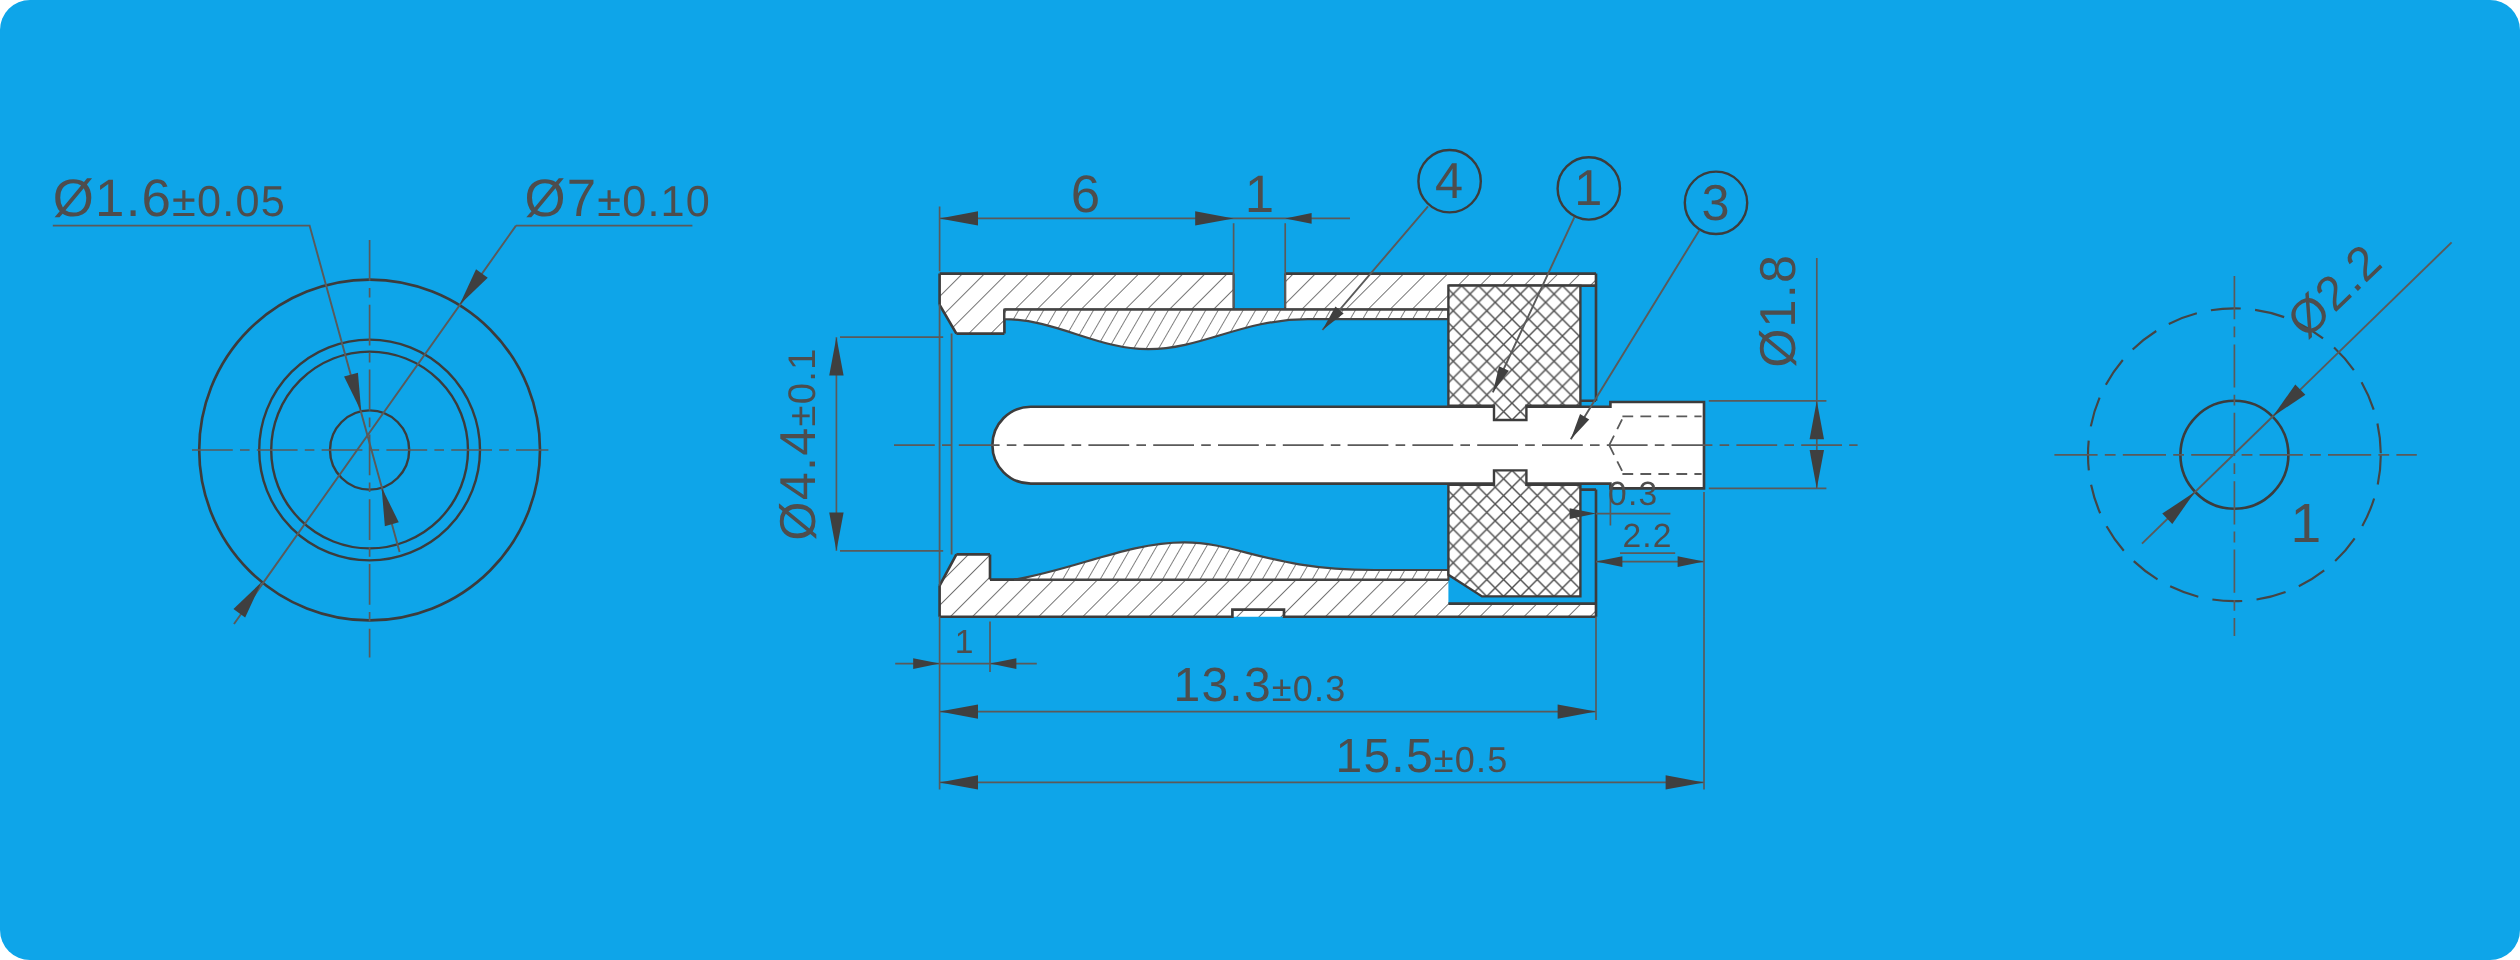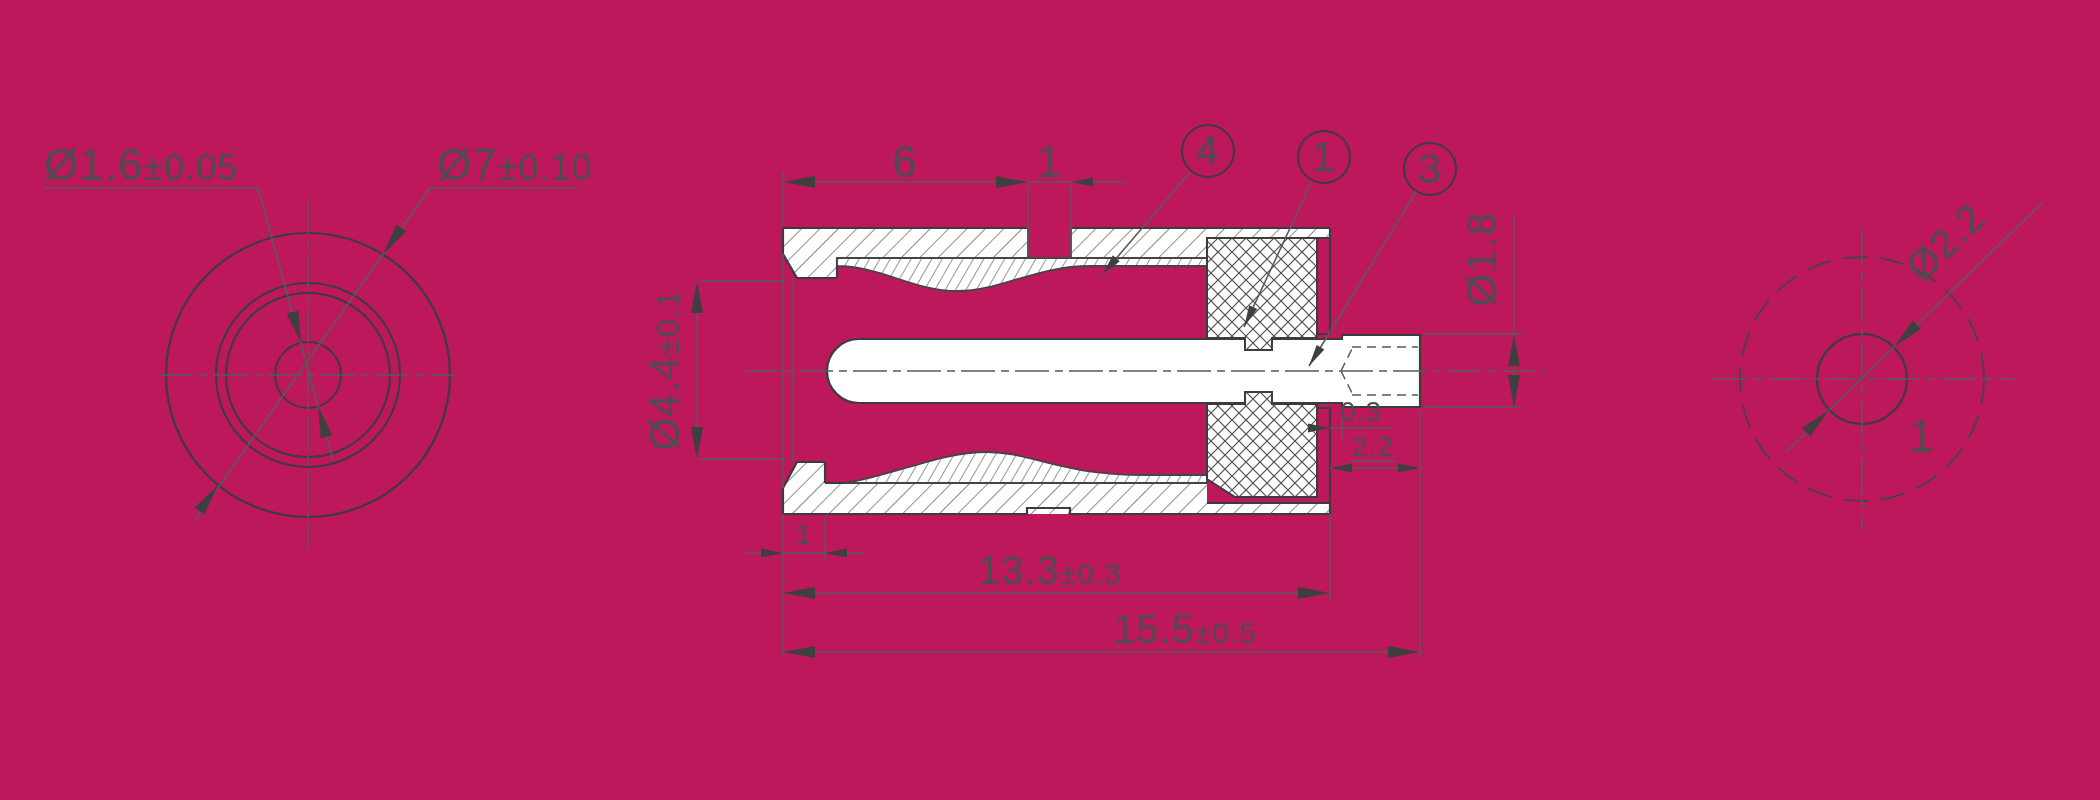--- a/index.html
+++ b/index.html
@@ -1,16 +1,16 @@
 <!DOCTYPE html>
 <html><head>
 <meta charset="utf-8">
 <style>
   html,body{margin:0;padding:0;background:#ffffff;}
-  .stage{width:2100px;height:800px;background:#be185d;overflow:hidden;}
+  .stage{width:2100px;height:800px;background:#0ea5e9;overflow:hidden;border-radius:25px;}
   svg{display:block;}
   text{font-family:"Liberation Sans",sans-serif;fill:#4d4d4d;letter-spacing:1px;}
 </style>
 </head>
 <body>
 
 <div class="stage">
 <svg width="2100" height="800" viewBox="0 0 2100 800">
   <defs>
     <pattern id="hatch" width="13" height="13" patternUnits="userSpaceOnUse" patternTransform="rotate(45)">

